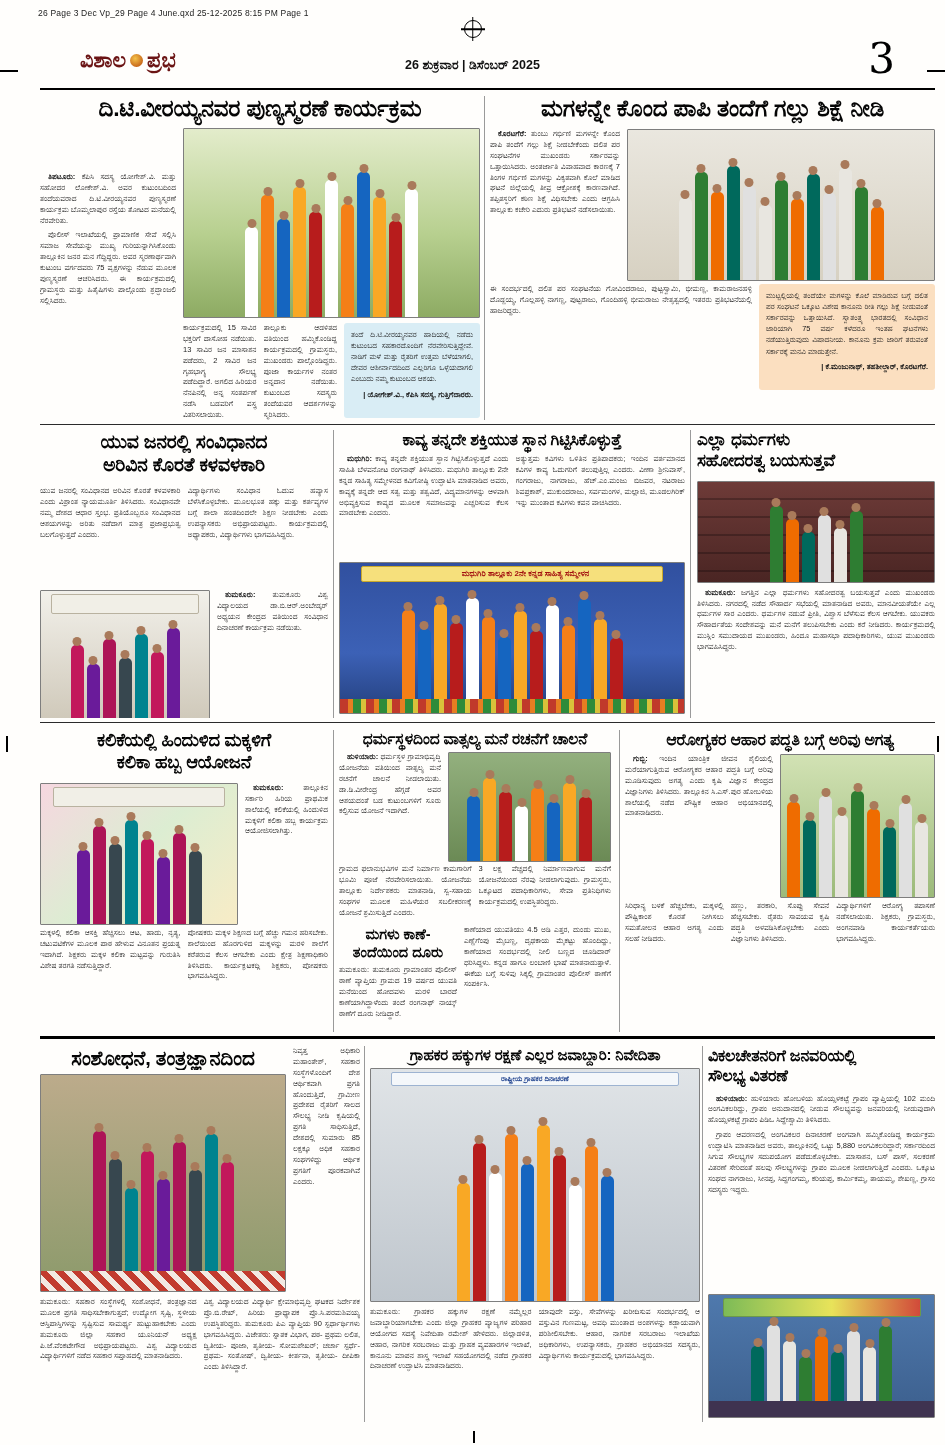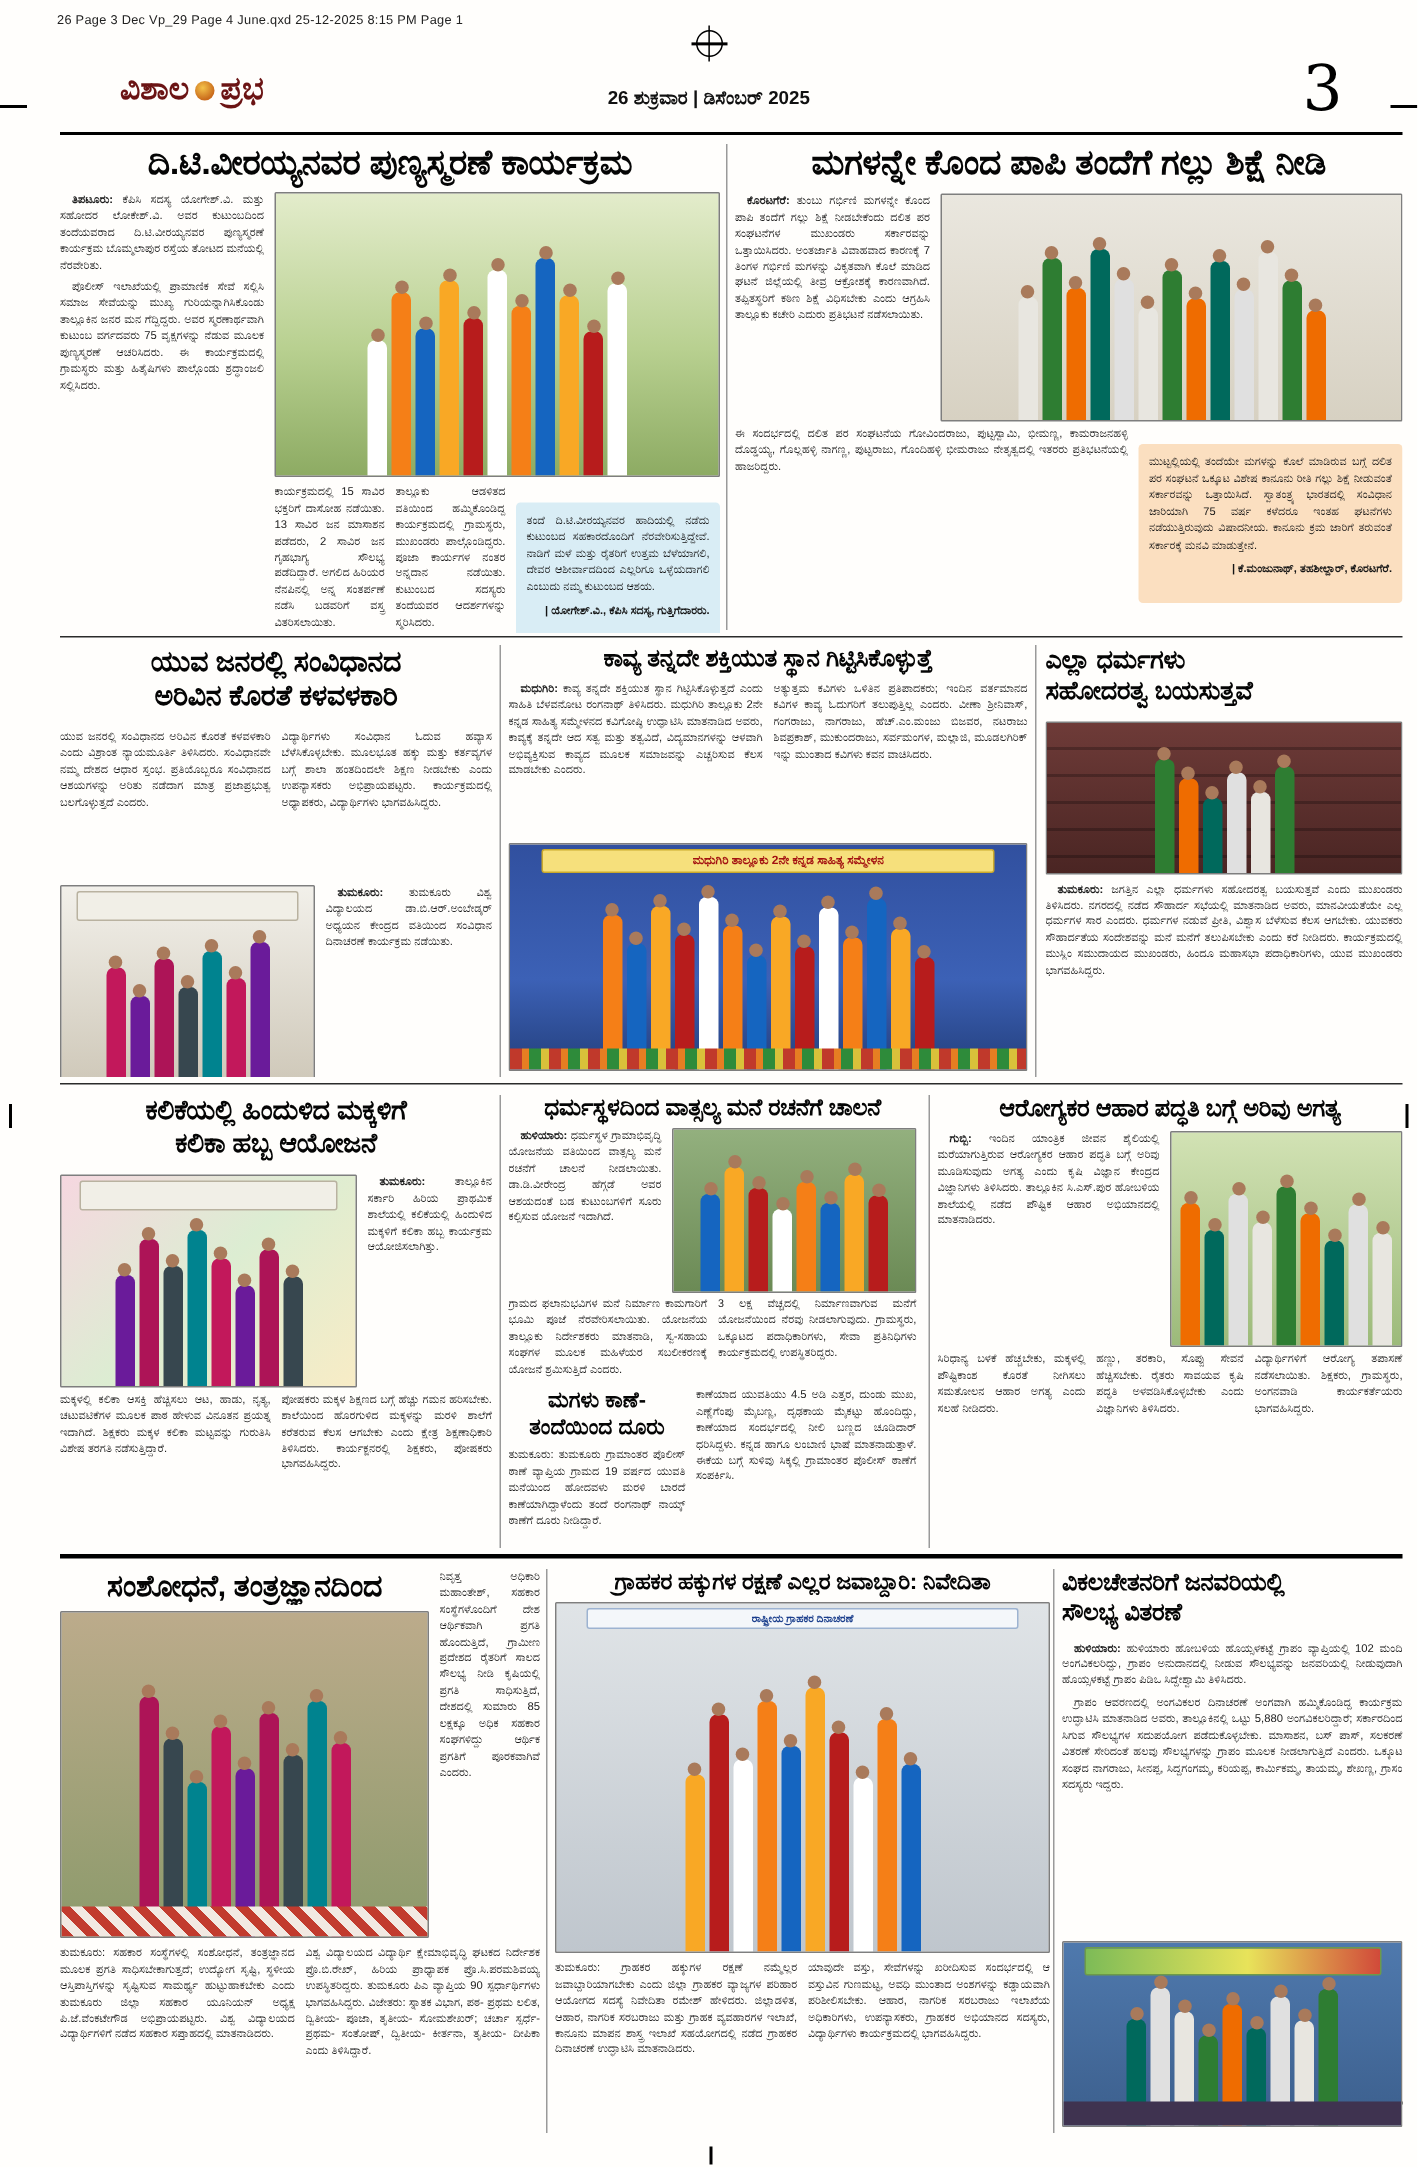--- a/index.html
+++ b/index.html
@@ -18,21 +18,21 @@
   .pagenum{position:absolute;top:38px;right:50px;font-size:42px;font-family:"DejaVu Serif","Liberation Serif",serif;color:#000;line-height:1;}
   .mastrule{position:absolute;left:40px;right:10px;top:88px;height:2px;background:#000;}
   
   .art{position:absolute;overflow:hidden;}
   .hl{font-weight:bold;color:#050505;text-align:center;line-height:1.22;letter-spacing:-0.2px;white-space:nowrap;overflow:hidden;}
   .hl.left{text-align:left;}
   .body{font-size:7.5px;line-height:1.45;text-align:justify;color:#1c1c1c;overflow:hidden;}
   .body p{margin:0 0 4px 0;text-indent:8px;}
   .body b{font-weight:bold;}
   .row{display:flex;gap:7px;}
-  .quote{border-radius:3px;padding:6px 7px;font-size:7.4px;line-height:1.5;text-align:justify;overflow:hidden;margin-top:12px;}
+  .quote{border-radius:3px;padding:6px 7px;font-size:7.4px;line-height:1.5;text-align:justify;overflow:hidden;}
   .quote .by{display:block;text-align:right;font-weight:bold;margin-top:4px;}
   .q-blue{background:#d9edf5;}
   .q-orange{background:#fbdfc0;}
   .subhead{font-weight:bold;font-size:14.5px;line-height:1.25;text-align:center;color:#050505;}
   
   .vrule{position:absolute;width:1px;background:#9a9a9a;}
   .hrule{position:absolute;height:1px;background:#2b2b2b;}
   .hrule.thick{height:2.5px;background:#000;}
   
   .photo{position:relative;overflow:hidden;border:1px solid #7e7e7e;border-radius:1px;flex:0 0 auto;}
@@ -92,21 +92,21 @@
   <div class="vrule" style="left:333px;top:430px;height:288px;"></div>
   <div class="vrule" style="left:690px;top:430px;height:288px;"></div>
   <div class="vrule" style="left:333px;top:730px;height:302px;"></div>
   <div class="vrule" style="left:619px;top:730px;height:302px;"></div>
   <div class="vrule" style="left:364px;top:1046px;height:376px;"></div>
   <div class="vrule" style="left:702px;top:1046px;height:376px;"></div>
 
   <div class="art" style="left:40px;top:94px;width:440px;height:328px;">
     <div class="hl" style="font-size:23px;height:34px;">ದಿ.ಟಿ.ವೀರಯ್ಯನವರ ಪುಣ್ಯಸ್ಮರಣೆ ಕಾರ್ಯಕ್ರಮ</div>
     <div class="row" style="height:288px;">
-      <div class="body" style="width:136px;flex:0 0 136px;height:100%;">
+      <div class="body" style="width:136px;flex:0 0 136px;height:100%;margin-top:44px;">
         <p><b>ತಿಪಟೂರು:</b> <span>ಕೆಪಿಸಿ ಸದಸ್ಯ ಯೋಗೇಶ್.ವಿ. ಮತ್ತು ಸಹೋದರ ಲೋಕೇಶ್.ವಿ. ಅವರ ಕುಟುಂಬದಿಂದ ತಂದೆಯವರಾದ ದಿ.ಟಿ.ವೀರಯ್ಯನವರ ಪುಣ್ಯಸ್ಮರಣೆ ಕಾರ್ಯಕ್ರಮ ಬೊಮ್ಮಲಾಪುರ ರಸ್ತೆಯ ತೋಟದ ಮನೆಯಲ್ಲಿ ನೆರವೇರಿತು.</span></p>
         <p>ಪೊಲೀಸ್ ಇಲಾಖೆಯಲ್ಲಿ ಪ್ರಾಮಾಣಿಕ ಸೇವೆ ಸಲ್ಲಿಸಿ ಸಮಾಜ ಸೇವೆಯನ್ನು ಮುಖ್ಯ ಗುರಿಯನ್ನಾಗಿಸಿಕೊಂಡು ತಾಲ್ಲೂಕಿನ ಜನರ ಮನ ಗೆದ್ದಿದ್ದರು. ಅವರ ಸ್ಮರಣಾರ್ಥವಾಗಿ ಕುಟುಂಬ ವರ್ಗದವರು 75 ವೃಕ್ಷಗಳನ್ನು ನೆಡುವ ಮೂಲಕ ಪುಣ್ಯಸ್ಮರಣೆ ಆಚರಿಸಿದರು. ಈ ಕಾರ್ಯಕ್ರಮದಲ್ಲಿ ಗ್ರಾಮಸ್ಥರು ಮತ್ತು ಹಿತೈಷಿಗಳು ಪಾಲ್ಗೊಂಡು ಶ್ರದ್ಧಾಂಜಲಿ ಸಲ್ಲಿಸಿದರು.</p>
       </div>
       <div style="flex:1;display:flex;flex-direction:column;gap:5px;">
         <div class="photo ph-a" style="height:188px;">
           <div class="people">
               <i class="person" style="background: rgb(255, 255, 255); height: 48%;"></i>
               <i class="person" style="background: rgb(245, 127, 23); height: 65%;"></i>
               <i class="person" style="background: rgb(21, 101, 192); height: 52%;"></i>
               <i class="person" style="background: rgb(249, 168, 37); height: 69%;"></i>
@@ -255,21 +255,21 @@
             <i class="person" style="background: rgb(173, 20, 87); height: 65%;"></i>
             <i class="person" style="background: rgb(55, 71, 79); height: 52%;"></i>
           </div>
       </div>
       <div class="body" style="flex:1;height:100%;">
         <p><b>ತುಮಕೂರು:</b> <span>ತಾಲ್ಲೂಕಿನ ಸರ್ಕಾರಿ ಹಿರಿಯ ಪ್ರಾಥಮಿಕ ಶಾಲೆಯಲ್ಲಿ ಕಲಿಕೆಯಲ್ಲಿ ಹಿಂದುಳಿದ ಮಕ್ಕಳಿಗೆ ಕಲಿಕಾ ಹಬ್ಬ ಕಾರ್ಯಕ್ರಮ ಆಯೋಜಿಸಲಾಗಿತ್ತು.</span></p>
       </div>
     </div>
     <div class="row" style="height:98px;margin-top:5px;">
       <div class="body" style="flex:1;height:100%;">ಮಕ್ಕಳಲ್ಲಿ ಕಲಿಕಾ ಆಸಕ್ತಿ ಹೆಚ್ಚಿಸಲು ಆಟ, ಹಾಡು, ನೃತ್ಯ, ಚಟುವಟಿಕೆಗಳ ಮೂಲಕ ಪಾಠ ಹೇಳುವ ವಿನೂತನ ಪ್ರಯತ್ನ ಇದಾಗಿದೆ. ಶಿಕ್ಷಕರು ಮಕ್ಕಳ ಕಲಿಕಾ ಮಟ್ಟವನ್ನು ಗುರುತಿಸಿ ವಿಶೇಷ ತರಗತಿ ನಡೆಸುತ್ತಿದ್ದಾರೆ.</div>
-      <div class="body" style="flex:1;height:100%;">ಪೋಷಕರು ಮಕ್ಕಳ ಶಿಕ್ಷಣದ ಬಗ್ಗೆ ಹೆಚ್ಚು ಗಮನ ಹರಿಸಬೇಕು. ಶಾಲೆಯಿಂದ ಹೊರಗುಳಿದ ಮಕ್ಕಳನ್ನು ಮರಳಿ ಶಾಲೆಗೆ ಕರೆತರುವ ಕೆಲಸ ಆಗಬೇಕು ಎಂದು ಕ್ಷೇತ್ರ ಶಿಕ್ಷಣಾಧಿಕಾರಿ ತಿಳಿಸಿದರು. ಕಾರ್ಯಕ್ಜನರಲ್ಲಿ ಶಿಕ್ಷಕರು, ಪೋಷಕರು ಭಾಗವಹಿಸಿದ್ದರು.</div>
+      <div class="body" style="flex:1;height:100%;">ಪೋಷಕರು ಮಕ್ಕಳ ಶಿಕ್ಷಣದ ಬಗ್ಗೆ ಹೆಚ್ಚು ಗಮನ ಹರಿಸಬೇಕು. ಶಾಲೆಯಿಂದ ಹೊರಗುಳಿದ ಮಕ್ಕಳನ್ನು ಮರಳಿ ಶಾಲೆಗೆ ಕರೆತರುವ ಕೆಲಸ ಆಗಬೇಕು ಎಂದು ಕ್ಷೇತ್ರ ಶಿಕ್ಷಣಾಧಿಕಾರಿ ತಿಳಿಸಿದರು. ಕಾರ್ಯಕ್ಘಟಕದ್ಲಿ ಶಿಕ್ಷಕರು, ಪೋಷಕರು ಭಾಗವಹಿಸಿದ್ದರು.</div>
     </div>
   </div>
 
   <div class="art" style="left:339px;top:730px;width:272px;height:302px;">
     <div class="hl" style="font-size:15.5px;height:22px;">ಧರ್ಮಸ್ಥಳದಿಂದ ವಾತ್ಸಲ್ಯ ಮನೆ ರಚನೆಗೆ ಚಾಲನೆ</div>
     <div class="row" style="height:108px;">
       <div class="body" style="flex:0 0 102px;height:100%;">
         <p><b>ಹುಳಿಯಾರು:</b> <span>ಧರ್ಮಸ್ಥಳ ಗ್ರಾಮಾಭಿವೃದ್ಧಿ ಯೋಜನೆಯ ವತಿಯಿಂದ ವಾತ್ಸಲ್ಯ ಮನೆ ರಚನೆಗೆ ಚಾಲನೆ ನೀಡಲಾಯಿತು. ಡಾ.ಡಿ.ವೀರೇಂದ್ರ ಹೆಗ್ಗಡೆ ಅವರ ಆಶಯದಂತೆ ಬಡ ಕುಟುಂಬಗಳಿಗೆ ಸೂರು ಕಲ್ಪಿಸುವ ಯೋಜನೆ ಇದಾಗಿದೆ.</span></p>
       </div>
       <div class="photo ph-g" style="flex:1;height:100%;">

